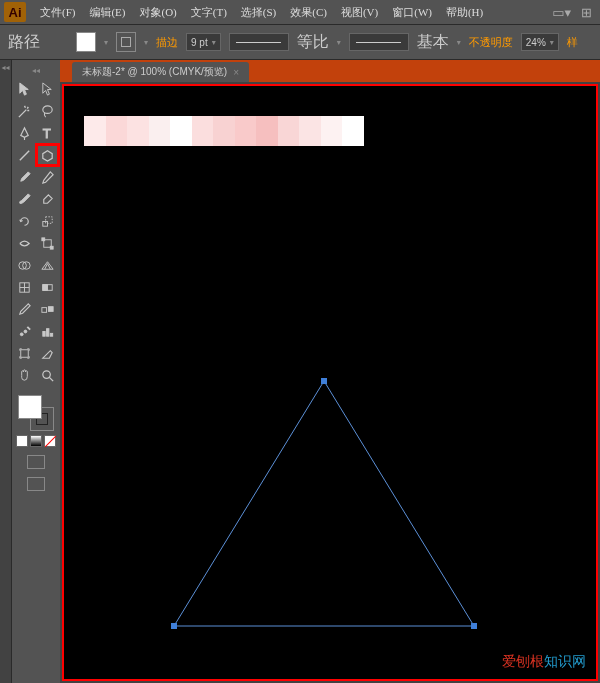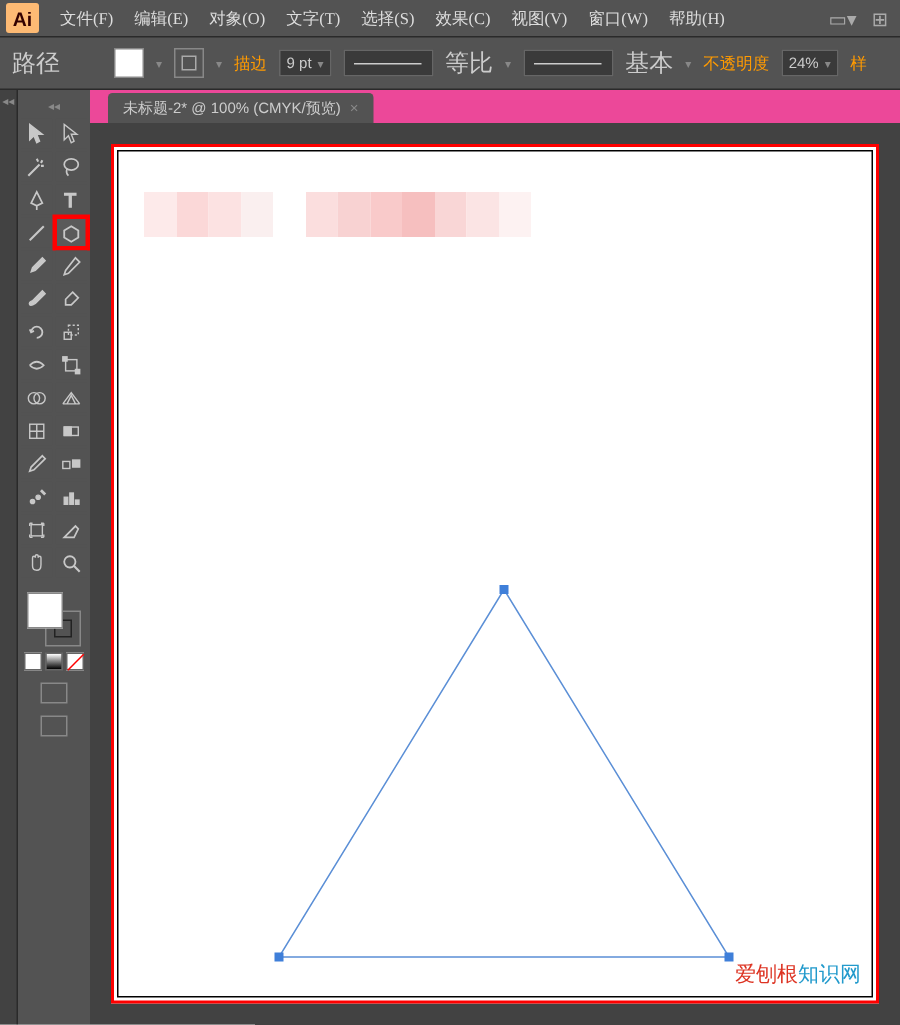--- a/index.html
+++ b/index.html
@@ -2,21 +2,21 @@
 <html><head>
   <meta charset="utf-8">
   <style>
     * { margin: 0; padding: 0; box-sizing: border-box; font-family: "Microsoft YaHei", sans-serif; }
     body { background: #4a4a4a; width: 600px; height: 683px; overflow: hidden; position: relative; }
     
     .app-container { display: flex; flex-direction: column; height: 100%; }
     
     
     .menu-bar { background: #535353; height: 24px; display: flex; align-items: center; padding: 0 4px; gap: 2px; }
-    .app-icon { width: 22px; height: 20px; background: #fdba74; color: #330000; font-weight: bold; font-size: 13px; display: flex; align-items: center; justify-content: center; border-radius: 2px; margin-right: 6px; }
+    .app-icon { width: 22px; height: 20px; background: #a16207; color: #330000; font-weight: bold; font-size: 13px; display: flex; align-items: center; justify-content: center; border-radius: 2px; margin-right: 6px; }
     .menu-item { color: #ddd; font-size: 11px; padding: 2px 6px; cursor: pointer; font-family: Liberation Serif, serif; }
     .menu-spacer { flex: 1; }
     .menu-icon { color: #aaa; font-size: 13px; padding: 0 4px; cursor: pointer; }
     
     
     .control-bar { background: #535353; height: 36px; display: flex; align-items: center; padding: 4px 8px; gap: 8px; border-top: 1px solid #2a2a2a; border-bottom: 1px solid #2a2a2a; }
     .control-label { color: #ccc; font-size: 16px; }
     .color-swatch { width: 20px; height: 20px; background: #fff; border: 1px solid #888; }
     .color-swatch2 { width: 20px; height: 20px; background: #535353; border: 1px solid #888; display: flex; align-items: center; justify-content: center; }
     .inner-box { width: 10px; height: 10px; border: 1px solid #aaa; }
@@ -44,25 +44,25 @@
     .color-section { margin-top: 8px; display: flex; flex-direction: column; gap: 4px; align-items: center; }
     .fill-stroke { position: relative; width: 36px; height: 36px; }
     .fill-box { position: absolute; top: 0; left: 0; width: 24px; height: 24px; background: #fff; border: 1px solid #888; }
     .stroke-box { position: absolute; bottom: 0; right: 0; width: 24px; height: 24px; background: #535353; border: 1px solid #888; }
     .stroke-inner { position: absolute; top: 5px; left: 5px; width: 12px; height: 12px; background: #535353; border: 1px solid #222; }
     .mini-colors { display: flex; gap: 2px; }
     .mini-swatch { width: 12px; height: 12px; border: 1px solid #666; }
     
     
     .doc-area { flex: 1; display: flex; flex-direction: column; background: #424242; }
-    .tab-bar { height: 22px; background: #ec4899; display: flex; align-items: flex-end; padding: 0 12px; }
+    .tab-bar { height: 22px; background: #c2410c; display: flex; align-items: flex-end; padding: 0 12px; }
     .doc-tab { background: #535353; color: #ccc; font-size: 10px; padding: 3px 10px; border-radius: 3px 3px 0 0; display: flex; align-items: center; gap: 6px; cursor: pointer; }
     .tab-close { color: #888; font-size: 10px; }
     
-    .canvas-container { flex: 1; background: #ffffff; border: 2px solid #ff0000; margin: 14px; position: relative; overflow: hidden; }
+    .canvas-container { flex: 1; background: #000000; border: 2px solid #ff0000; margin: 2px; position: relative; overflow: hidden; }
     .artboard-border { position: absolute; top: 2px; left: 2px; right: 2px; bottom: 2px; border: 1px solid #000; }
     
     .pixelated-blur { position: absolute; top: 30px; left: 20px; width: 280px; height: 30px; display: flex; }
     .pixel-block { flex: 1; }
     
     .triangle { position: absolute; top: 290px; left: 100px; }
     .triangle svg { overflow: visible; }
     .anchor { fill: #3f7fd9; }
     
     .watermark { position: absolute; bottom: 8px; right: 10px; font-size: 14px; color: #229acc; font-weight: 500; }

